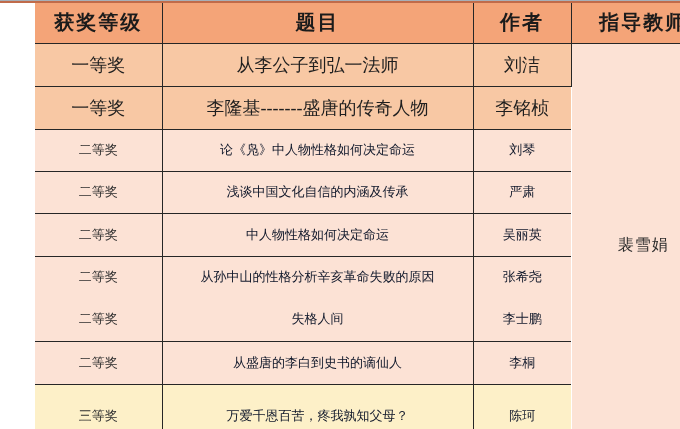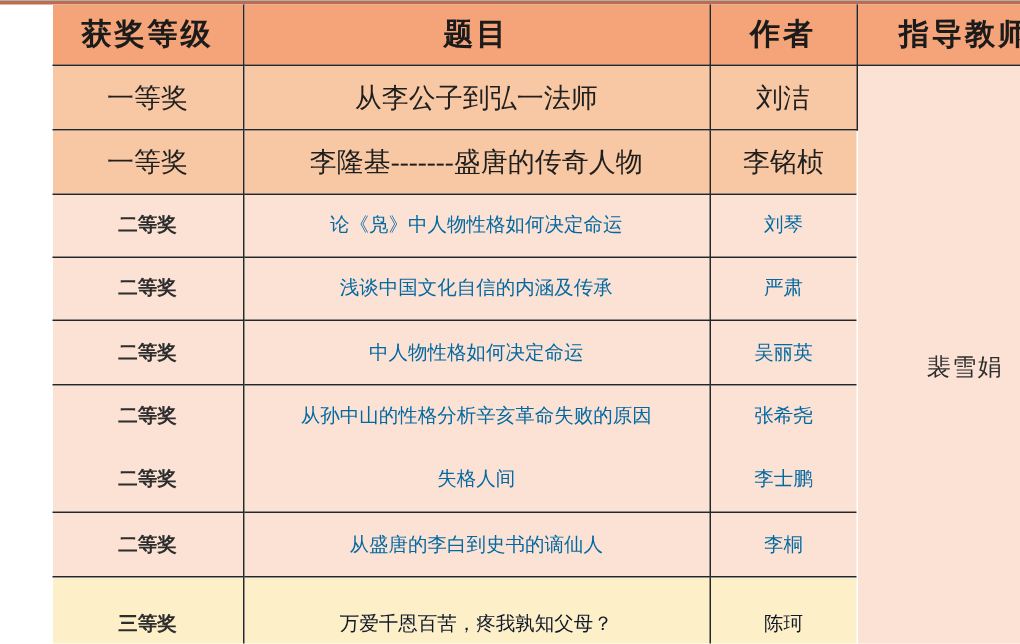--- a/index.html
+++ b/index.html
@@ -27,23 +27,23 @@
   td:last-child,th:last-child{border-right:none;}
   tr.hdr{height:40px;}
   tr.hdr th{
     background:#F4A478;color:#1b1b1b;
     font-size:20px;font-weight:bold;letter-spacing:2px;
   }
   tr.r{height:43px;}
   tr.r42{height:42px;}
   tr.r45{height:63px;}
   .tier1 td{background:#F8C8A4;font-size:18px;font-weight:normal;color:#1f1f1f;}
-  .tier2 td{background:#FCE2D5;font-size:13px;color:#0369a1;}
+  .tier2 td{background:#FCE2D5;font-size:13px;color:#0f172a;}
   .tier3 td{background:#FDF0C8;font-size:13px;color:#0f172a;}
-  .tier2 td.lvl,.tier3 td.lvl{font-weight:bold;font-size:13px;color:#2d2d2d;}
+  .tier2 td.lvl,.tier3 td.lvl{font-weight:normal;font-size:13px;color:#2d2d2d;}
   td.no-b{border-bottom:none;}
   tr.last td{border-bottom:none;}
   td.teacher-cell{
     background:#FCE2D5;font-size:16px;font-weight:normal;color:#2d2d2d;
     border-bottom:none;border-right:none;letter-spacing:1px;
   }
 </style>
 </head>
 <body>
 

